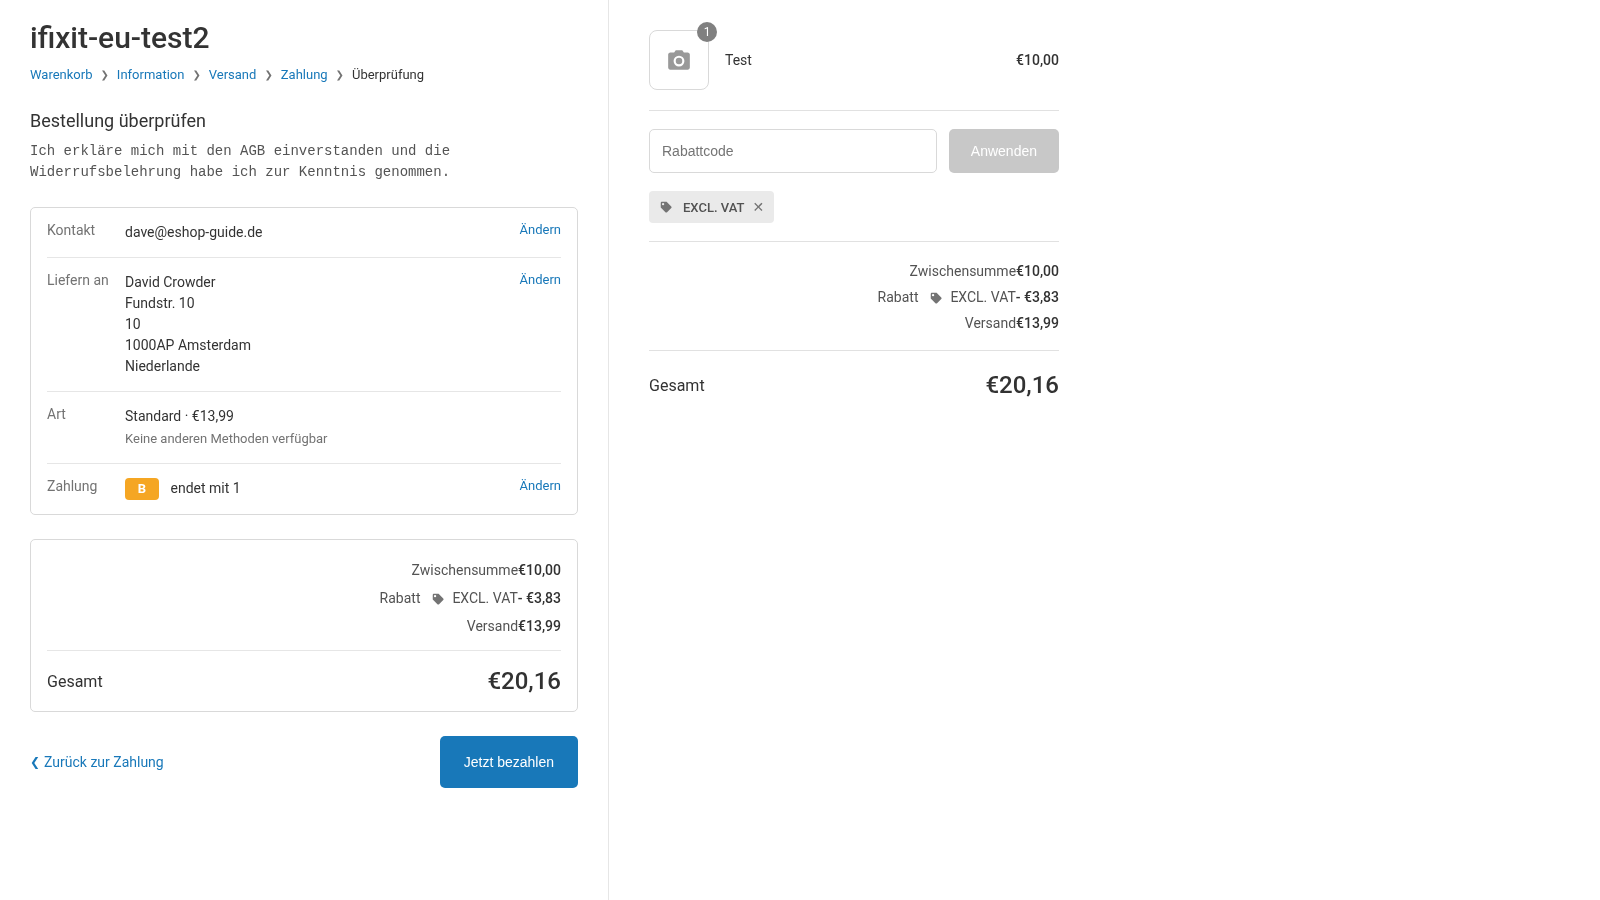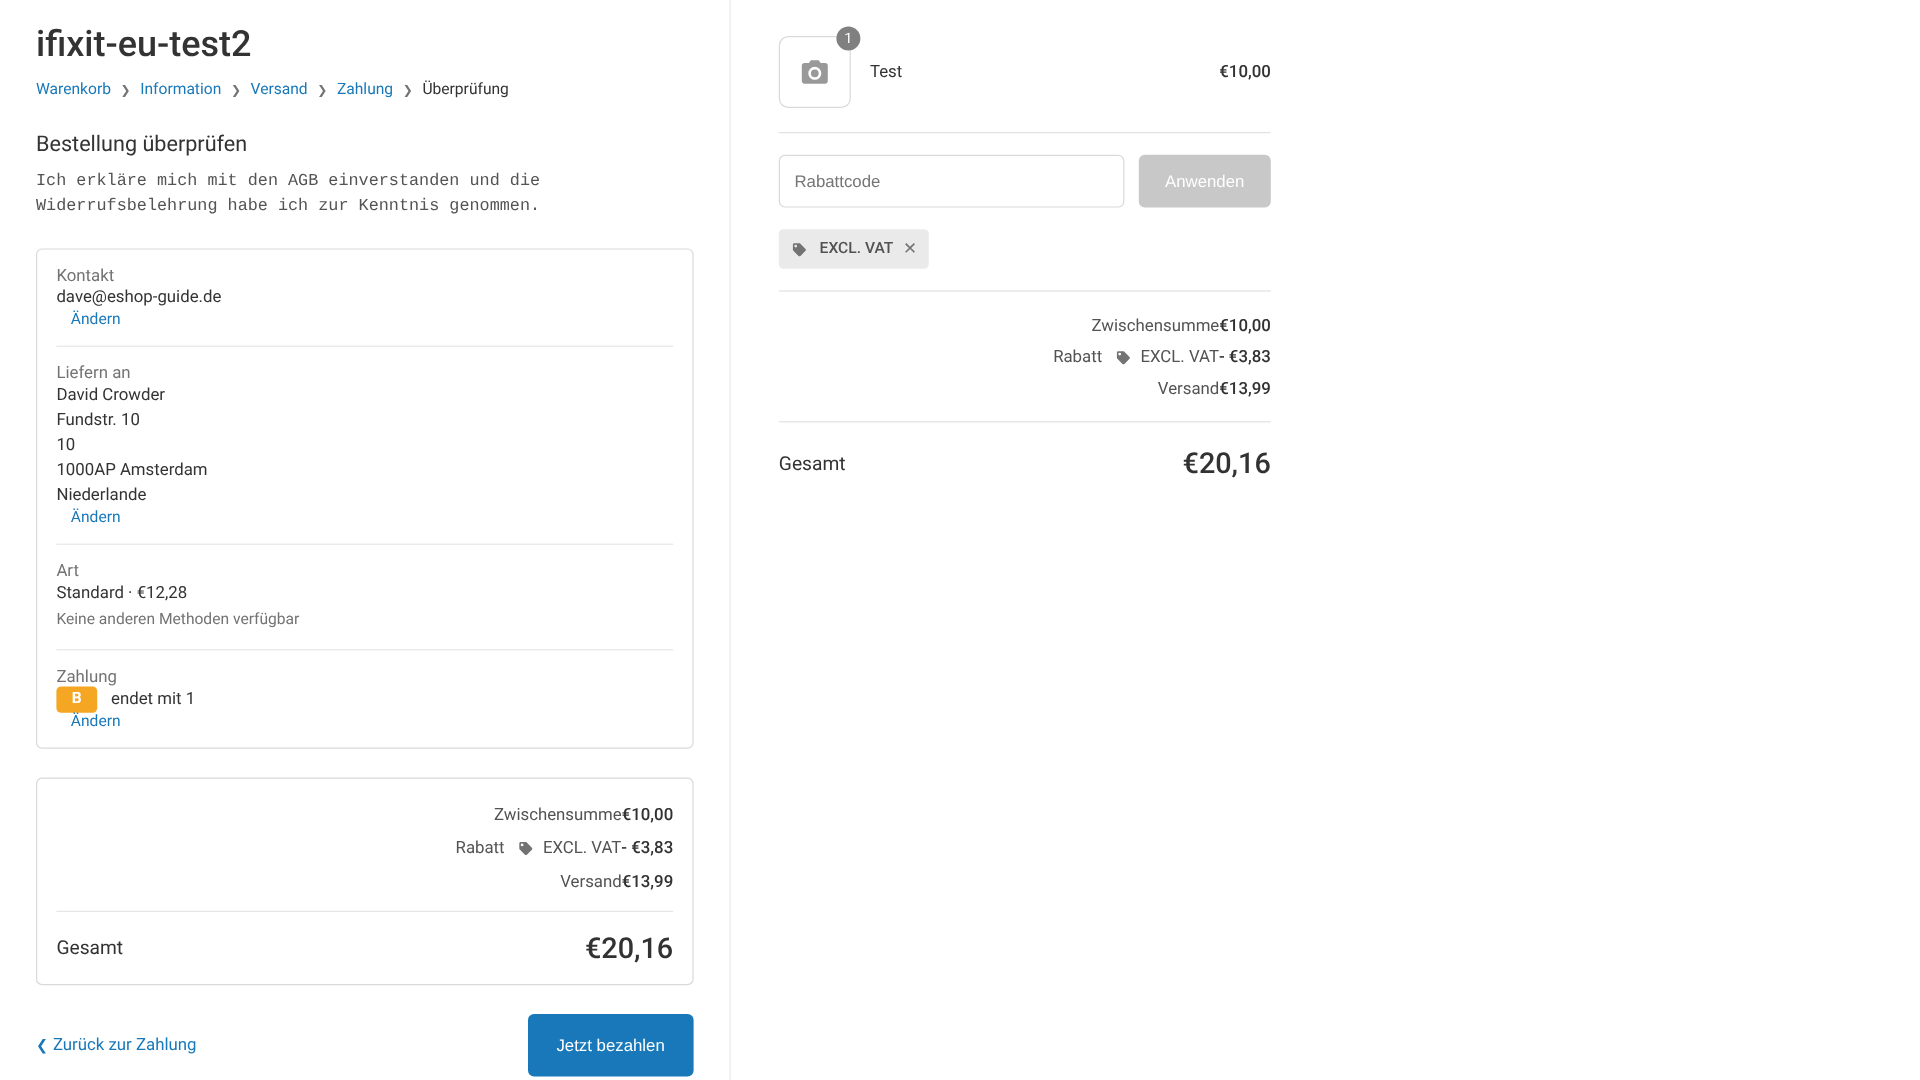--- a/index.html
+++ b/index.html
@@ -57,21 +57,20 @@
     border: 1px solid #d9d9d9;
     border-radius: 5px;
     padding: 0 16px;
     margin-bottom: 24px;
   }
   .review-row {
     display: flex;
     align-items: flex-start;
     padding: 14px 0;
     border-bottom: 1px solid #e6e6e6;
-    flex-direction: column;
   }
   .review-row:last-child { border-bottom: none; }
   .review-label {
     width: 78px;
     color: #737373;
     font-size: 14px;
     flex-shrink: 0;
   }
   .review-value {
     flex: 1;
@@ -209,21 +208,21 @@
         <div>Fundstr. 10</div>
         <div>10</div>
         <div>1000AP Amsterdam</div>
         <div>Niederlande</div>
       </div>
       <a class="review-change">Ändern</a>
     </div>
     <div class="review-row">
       <div class="review-label">Art</div>
       <div class="review-value">
-        <div>Standard · €12,28</div>
+        <div>Standard · €13,99</div>
         <div class="sub">Keine anderen Methoden verfügbar</div>
       </div>
     </div>
     <div class="review-row">
       <div class="review-label">Zahlung</div>
       <div class="review-value">
         <div>
           <span class="pay-badge">B</span>
           <span>endet mit 1</span>
         </div>

